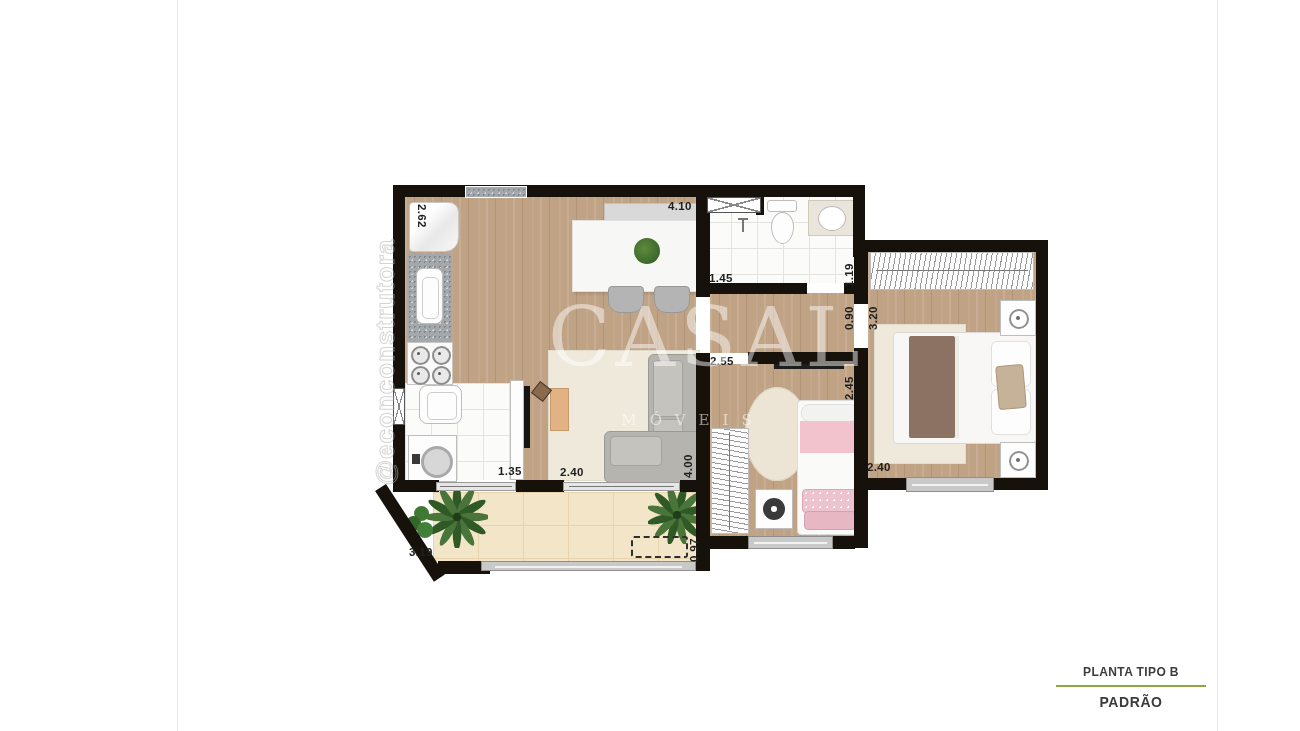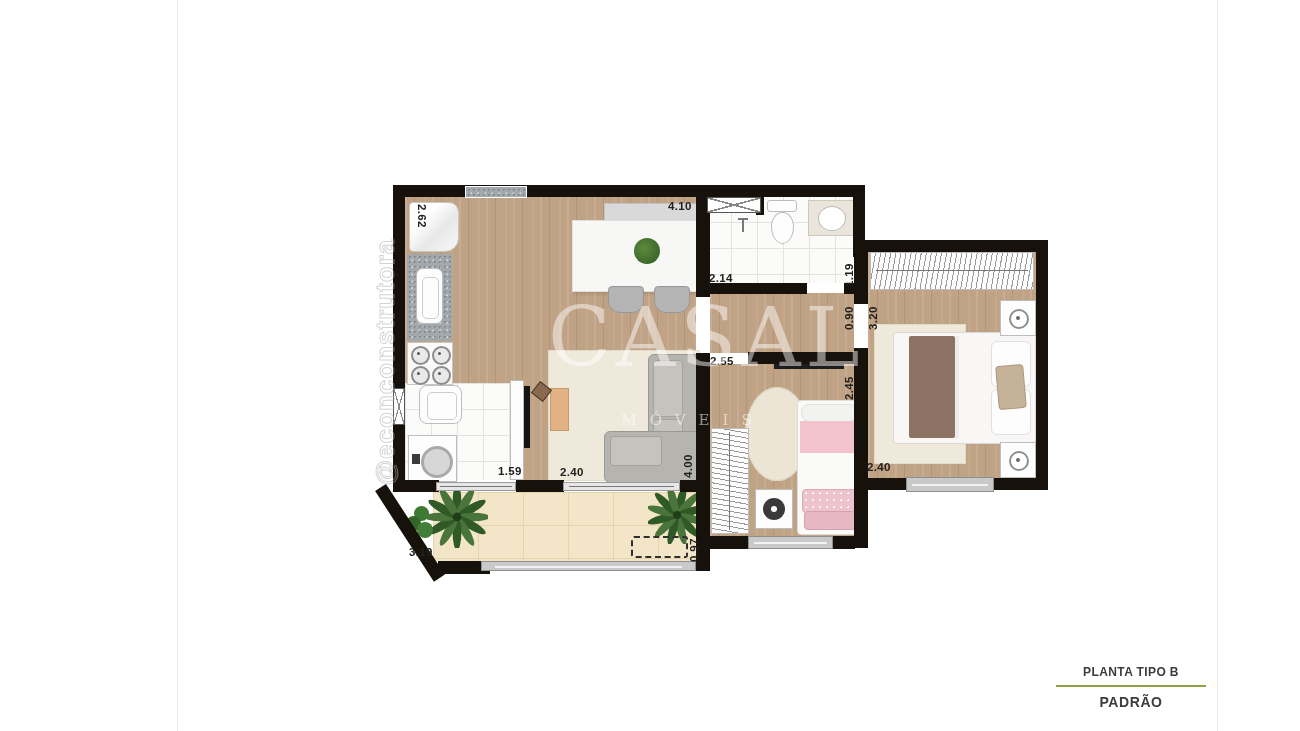--- a/index.html
+++ b/index.html
@@ -240,30 +240,30 @@
   <div class="wall" style="left:806px;top:478px;width:14px;height:70px"></div>
   <div class="wall" style="left:700px;top:352px;width:106px;height:12px"></div>
   <div class="wall" style="left:655px;top:536px;width:152px;height:13px"></div>
   <div class="wall" style="left:708px;top:197px;width:8px;height:18px"></div>
   <div class="abs granite" style="left:417px;top:186px;width:62px;height:12px;z-index:35;border:1px solid #fff;box-sizing:border-box"></div>
   <div class="slider" style="left:858px;top:477px;width:88px;height:15px"></div>
   <div class="slider" style="left:700px;top:536px;width:85px;height:13px"></div>
 
   <span class="dim rot-cw" style="left:380px;top:204px">2.62</span>
   <span class="dim" style="left:620px;top:200px">4.10</span>
-  <span class="dim" style="left:661px;top:272px">2.14</span>
+  <span class="dim" style="left:661px;top:272px">1.45</span>
   <span class="dim rot-ccw" style="left:795px;top:287px">1.19</span>
   <span class="dim rot-ccw" style="left:795px;top:330px">0.90</span>
   <span class="dim rot-ccw" style="left:819px;top:330px">3.20</span>
   <span class="dim" style="left:662px;top:355px">2.55</span>
   <span class="dim rot-ccw" style="left:795px;top:400px">2.45</span>
   <span class="dim" style="left:819px;top:461px">2.40</span>
   <span class="dim rot-ccw" style="left:634px;top:478px">4.00</span>
   <span class="dim" style="left:512px;top:466px">2.40</span>
-  <span class="dim" style="left:450px;top:465px">1.59</span>
+  <span class="dim" style="left:450px;top:465px">1.35</span>
   <span class="dim" style="left:361px;top:546px">3.19</span>
   <span class="dim rot-ccw" style="left:640px;top:562px">0.97</span>
 
   <div class="wm-brand">
     <div>CASAL</div>
     <div class="wm-sub">MÓVEIS</div>
   </div>
   <div class="wm-handle">@econconstrutora</div>
 
   <div class="title-block">

